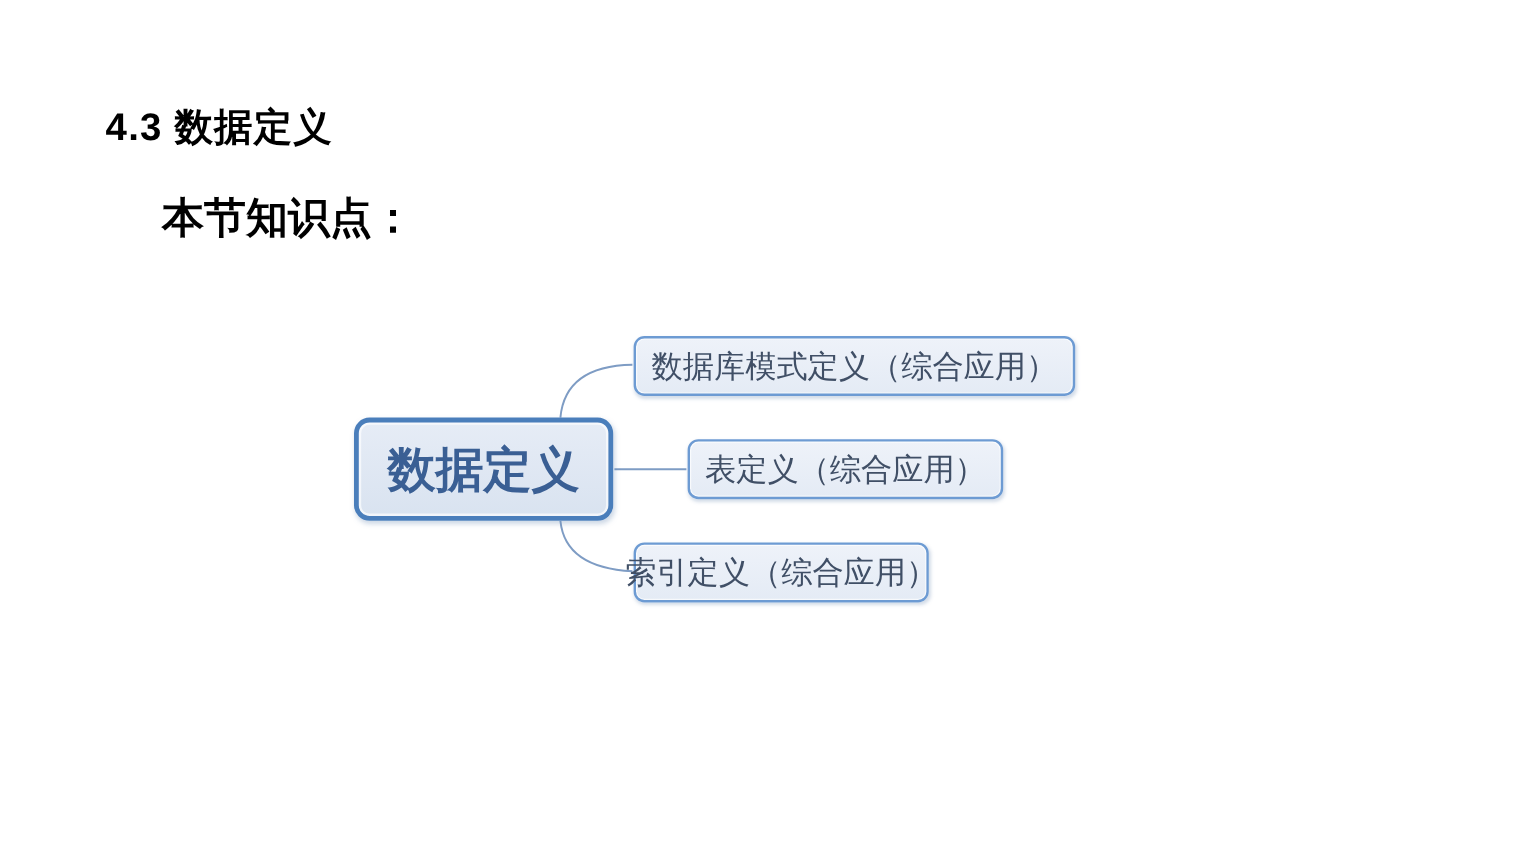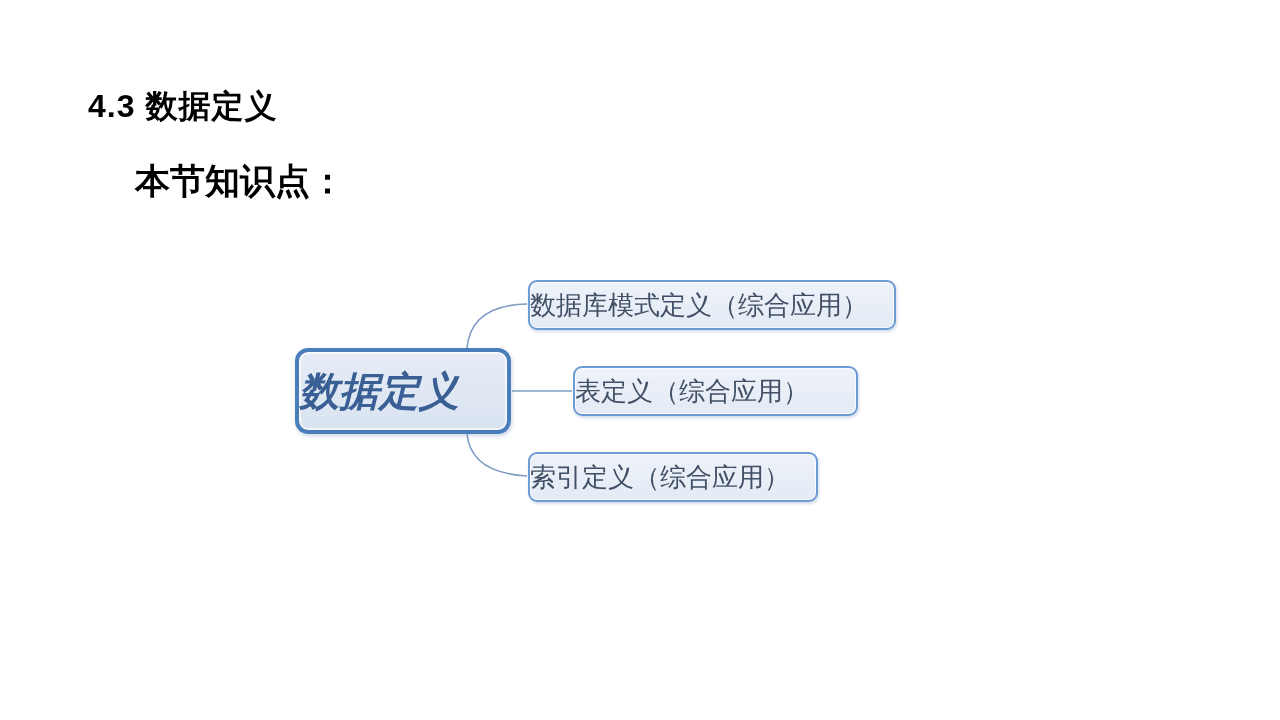--- a/index.html
+++ b/index.html
@@ -45,50 +45,50 @@
     fill: none;
     stroke: #7e9cc4;
     stroke-width: 1.6;
   }
   .node {
     position: absolute;
     z-index: 2;
     box-sizing: border-box;
     display: flex;
     align-items: center;
+    justify-content: center;
     white-space: nowrap;
   }
   .root-node {
     left: 295px;
     top: 348px;
     width: 216px;
     height: 86px;
     border: 4px solid #4a7ebb;
     border-radius: 13px;
     background: linear-gradient(180deg, #e6ecf6 0%, #d9e3f0 100%);
     box-shadow: 1px 2px 4px rgba(110, 140, 180, 0.35),
                 inset 0 0 0 2px rgba(255, 255, 255, 0.65);
     font-size: 40px;
     font-weight: bold;
     color: #3a5f94;
-    font-style: italic;
   }
   .child-node {
     height: 50px;
     border: 2px solid #6d9bd3;
     border-radius: 9px;
     background: linear-gradient(180deg, #eef2f9 0%, #e4ebf5 100%);
     box-shadow: 1px 2px 3px rgba(110, 140, 180, 0.3),
                 inset 0 0 0 1px rgba(255, 255, 255, 0.7);
     font-size: 26px;
     color: #404f66;
   }
   .child-node-1 { left: 528px; top: 280px; width: 368px; }
-  .child-node-2 { left: 573px; top: 366px; width: 285px; }
-  .child-node-3 { left: 528px; top: 452px; width: 290px; }
+  .child-node-2 { left: 573px; top: 366px; width: 263px; }
+  .child-node-3 { left: 528px; top: 452px; width: 246px; }
 </style>
 </head>
 <body>
 
 <h1 class="slide-title">4.3 数据定义</h1>
 
 <div class="slide-subtitle">本节知识点：</div>
 
 <svg class="connector-svg" viewBox="0 0 1280 720" xmlns="http://www.w3.org/2000/svg">
   <path d="M 467 348 Q 471 305 527 304"></path>

